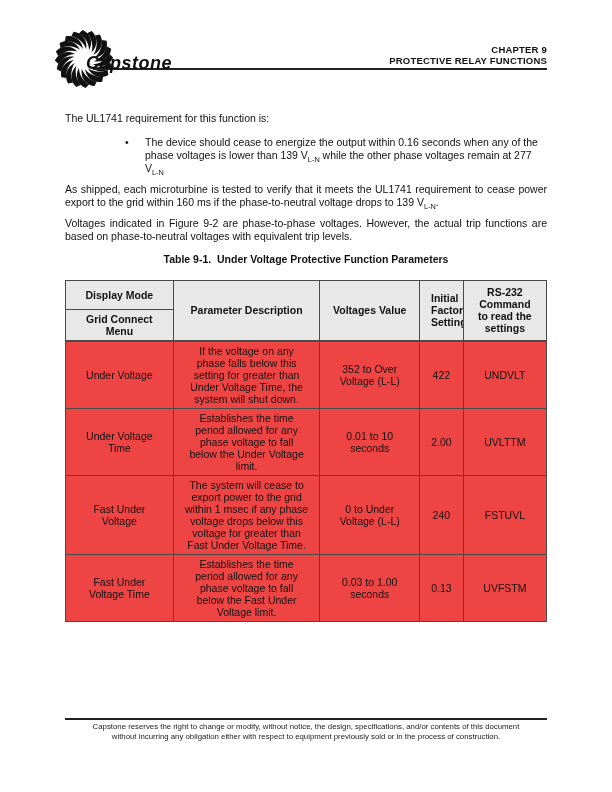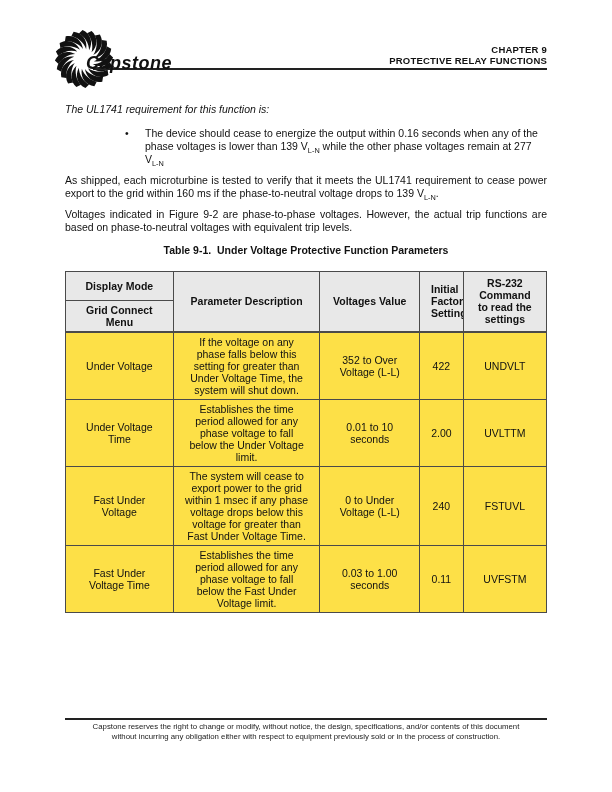--- a/index.html
+++ b/index.html
@@ -23,21 +23,21 @@
   .swirl { position: absolute; left: -13px; top: -3px; width: 64px; height: 64px; z-index: 1; }
   .brand {
     position: absolute; left: 21px; bottom: -4px; z-index: 3;
     font-size: 18px; font-weight: bold; font-style: italic;
     letter-spacing: 0.5px;
   }
   .chapter { position: absolute; right: 0; bottom: 4px; text-align: right; z-index: 3; }
   .chapter div { font-size: 9.5px; font-weight: bold; line-height: 11px; letter-spacing: 0.2px; }
 
   
-  .intro { margin-top: 33px; font-size: 10.5px; line-height: 13px; font-style: italic; }
+  .intro { margin-top: 42px; font-size: 10.5px; line-height: 13px; }
   .bullet-item { display: flex; margin-top: 9px; padding-left: 60px; }
   .bullet-dot { width: 20px; font-size: 10.5px; line-height: 13px; }
   .bullet-text { flex: 1; font-size: 10.5px; line-height: 13px; }
   .para { margin: 8px 0 0 0; font-size: 10.5px; line-height: 13px; text-align: justify; }
   .sub { font-size: 70%; vertical-align: sub; line-height: 0; }
 
   
   .table-caption {
     margin-top: 10px; margin-bottom: 15px;
     text-align: center; font-weight: bold; font-size: 10.5px;
@@ -49,21 +49,21 @@
   table.params th, table.params td {
     border: 1px solid #4a4a4a;
     text-align: center; vertical-align: middle;
     font-size: 10.5px; line-height: 12px;
     padding: 3px 11px;
     overflow: hidden;
   }
   table.params thead th { background: #e8e8e8; font-weight: bold; border-bottom: 2px solid #4a4a4a; }
   table.params thead th.split-top { border-bottom: 1px solid #4a4a4a; height: 22px; }
   table.params thead th.split-bottom { height: 24px; }
-  table.params tbody td { background: #fde047; }
+  table.params tbody td { background: #ef4444; }
   .col-mode { width: 22.4%; } .col-desc { width: 30.5%; } .col-val { width: 20.7%; }
   .col-init { width: 9.1%; } .col-cmd { width: 17.3%; }
 
   
   .page-footer {
     position: absolute; left: 65px; right: 65px; top: 718px;
     border-top: 2px solid #222;
   }
   .footer-row { display: flex; justify-content: space-between; margin-top: 4px; }
   .footer-doc, .footer-page { font-size: 10px; font-weight: bold; }
@@ -164,21 +164,21 @@
           <td>Fast Under Voltage</td>
           <td>The system will cease to export power to the grid within 1 msec if any phase voltage drops below this voltage for greater than Fast Under Voltage Time.</td>
           <td>0 to Under Voltage (L-L)</td>
           <td>240</td>
           <td>FSTUVL</td>
         </tr>
         <tr>
           <td>Fast Under Voltage Time</td>
           <td>Establishes the time period allowed for any phase voltage to fall below the Fast Under Voltage limit.</td>
           <td>0.03 to 1.00 seconds</td>
-          <td>0.11</td>
+          <td>0.13</td>
           <td>UVFSTM</td>
         </tr>
       </tbody>
     </table>
   </div>
 
   <div class="page-footer">
     <div class="footer-disclaimer">Capstone reserves the right to change or modify, without notice, the design, specifications, and/or contents of this document without incurring any obligation either with respect to equipment previously sold or in the process of construction.</div>
   </div>
 </div>

